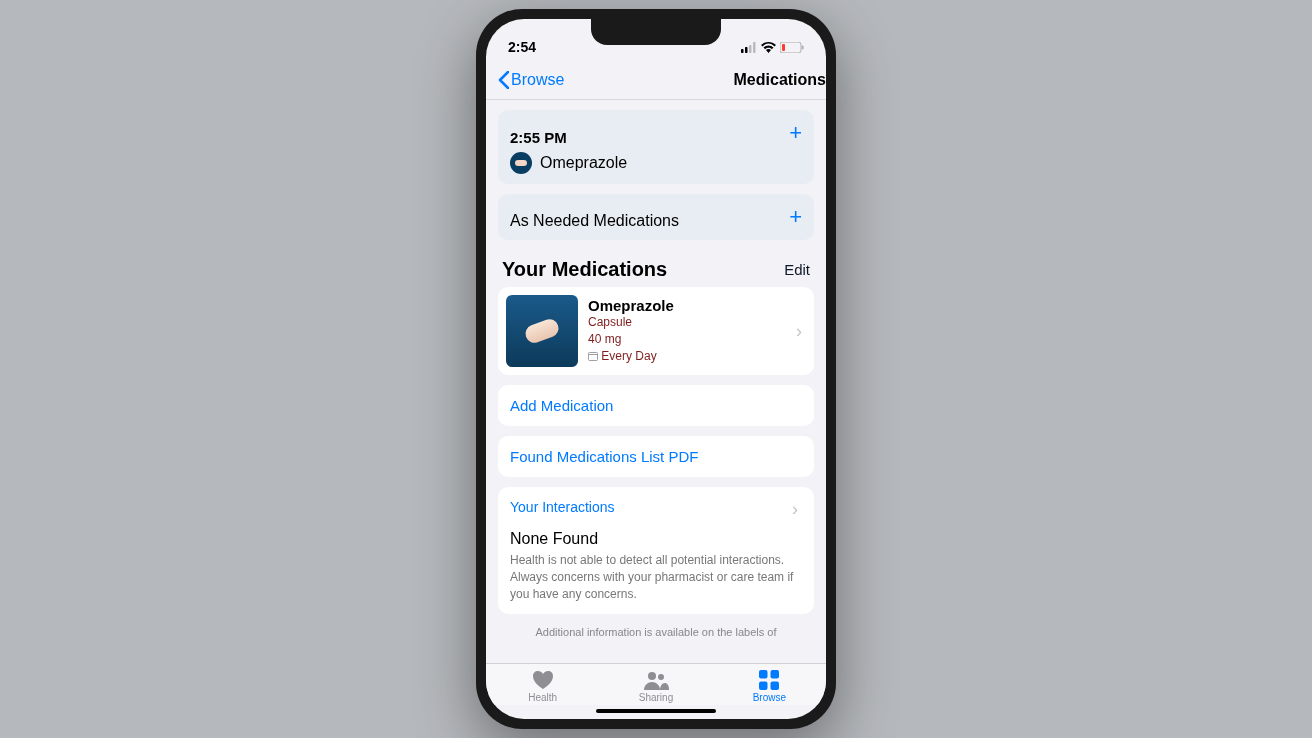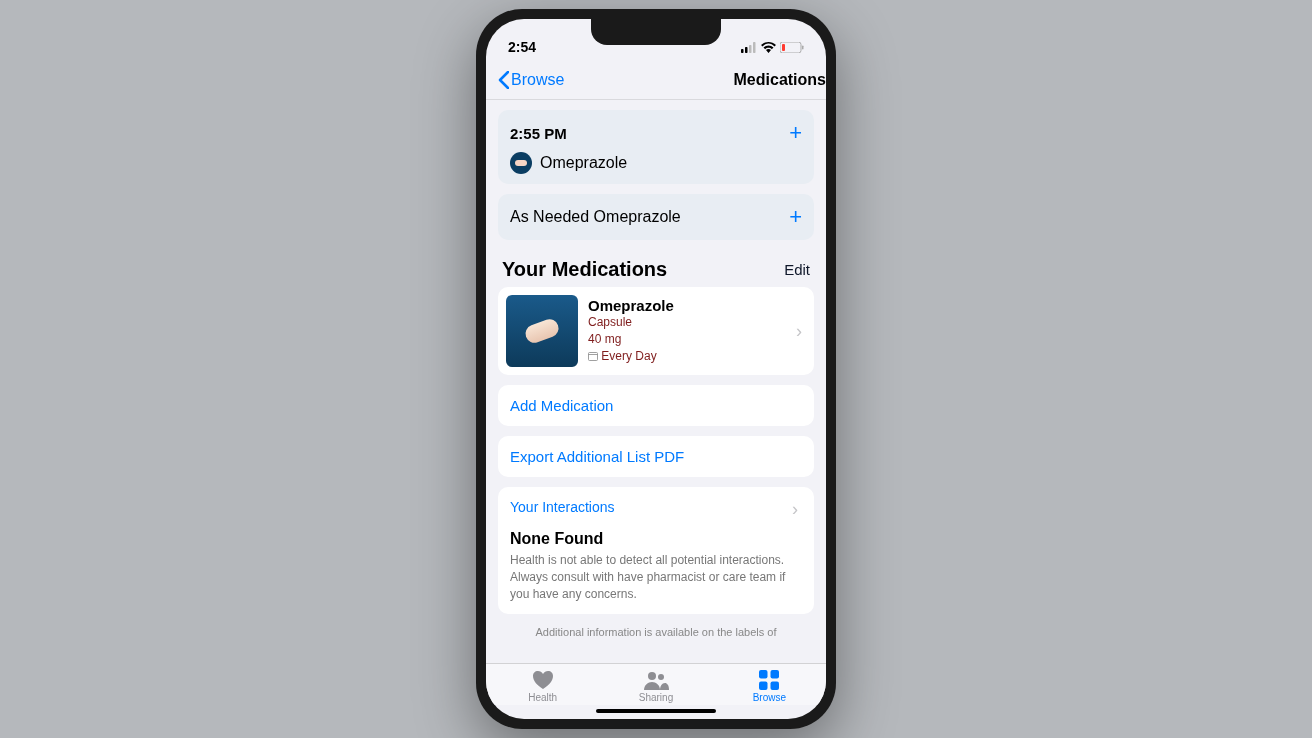--- a/index.html
+++ b/index.html
@@ -7,40 +7,40 @@
 .screen{width:100%;height:100%;background:#f2f2f7;border-radius:38px;overflow:hidden;position:relative;display:flex;flex-direction:column}
 .notch{position:absolute;top:0;left:50%;transform:translateX(-50%);width:130px;height:26px;background:#1a1a1a;border-radius:0 0 16px 16px;z-index:10}
 .statusbar{display:flex;justify-content:space-between;padding:10px 22px 0;height:36px;font-size:14px;font-weight:600;align-items:center}
 .status-r{display:flex;gap:4px;align-items:center}
 .status-r svg{height:11px}
 .navbar{display:flex;align-items:center;justify-content:space-between;padding:6px 12px 10px;border-bottom:.5px solid rgba(0,0,0,.1)}
 .back{display:flex;align-items:center;color:#007aff;font-size:16px}
 .navtitle{font-weight:600;font-size:16px;position:absolute;left:0;right:0;text-align:right;pointer-events:none}
 .content{flex:1;overflow-y:auto;padding:0 12px}
 .card{background:#e8edf3;border-radius:10px;margin-top:10px;padding:10px 12px}
-.row{display:flex;justify-content:space-between;align-items:center}
+.row{display:flex;justify-content:space-between;align-items:flex-end}
 .plus{color:#007aff;font-size:22px;font-weight:300}
 .time{font-weight:600;font-size:15px}
 .pillrow{display:flex;align-items:center;gap:8px;margin-top:6px}
 .pillicon{width:22px;height:22px;border-radius:50%;background:#0a3d62;display:flex;align-items:center;justify-content:center}
 .capsule{width:12px;height:6px;background:#f5d5c5;border-radius:3px}
 .section-h{display:flex;justify-content:space-between;align-items:center;margin:18px 4px 6px}
 .section-h h2{font-size:20px;font-weight:700;margin:0}
 .edit{color:#0f172a;font-size:15px}
 .medcard{background:#fff;border-radius:10px;display:flex;padding:8px;gap:10px;align-items:center}
 .medimg{width:72px;height:72px;background:linear-gradient(#1a5a8a,#0d3a5a);border-radius:6px;display:flex;align-items:center;justify-content:center}
 .bigcap{width:34px;height:18px;background:linear-gradient(#f8e5d5,#e8c5b0);border-radius:9px;transform:rotate(-20deg)}
 .medinfo{flex:1}
 .medname{font-weight:600;font-size:15px}
 .medsub{font-size:12px;color:#7f1d1d;line-height:1.4}
 .chev{color:#c5c5c8;font-size:18px;padding-right:4px}
 .linkcard{background:#fff;border-radius:10px;padding:12px;margin-top:10px;color:#007aff;font-size:15px}
 .di{background:#fff;border-radius:10px;padding:12px;margin-top:10px}
 .di-h{color:#007aff;font-size:14px;display:flex;justify-content:space-between}
-.nf{font-weight:700;font-size:16px;margin-top:10px}
+.nf{font-weight:400;font-size:16px;margin-top:10px}
 .desc{font-size:12px;color:#777;margin-top:4px;line-height:1.4}
 .addl{font-size:11px;color:#888;margin:12px 4px 0;text-align:center}
 .tabbar{display:flex;border-top:.5px solid rgba(0,0,0,.15);background:rgba(247,247,250,.95);padding:6px 0 2px}
 .tab{flex:1;text-align:center;font-size:10px;color:#8e8e93}
 .tab.active{color:#007aff}
 .tab svg{display:block;margin:0 auto 2px}
 .homebar{height:4px;width:120px;background:#000;border-radius:2px;margin:4px auto 6px}
 </style>
 </head>
 <body>
@@ -90,21 +90,21 @@
     <div class="pillrow">
       <div class="pillicon">
               <div class="capsule"></div>
             </div>
       <span>Omeprazole</span>
     </div>
   </div>
 
   <div class="card">
     <div class="row">
-      <span>As Needed Omeprazole</span>
+      <span>As Needed Medications</span>
       <span class="plus">+</span>
     </div>
   </div>
 
   <div class="section-h">
     <h2>Your Medications</h2>
     <span class="edit">Edit</span>
   </div>
 
   <div class="medcard">
@@ -120,29 +120,29 @@
                 <rect x="0.5" y="1.5" width="9" height="8" rx="1" fill="none" stroke="#888" stroke-width="0.8"></rect>
                 <line x1="0.5" y1="3.5" x2="9.5" y2="3.5" stroke="#888" stroke-width="0.8"></line>
               </svg>
         <span>Every Day</span>
       </div>
     </div>
     <span class="chev">›</span>
   </div>
 
   <div class="linkcard">Add Medication</div>
-  <div class="linkcard">Export Additional List PDF</div>
+  <div class="linkcard">Found Medications List PDF</div>
 
   <div class="di">
     <div class="di-h">
       <span>Your Interactions</span>
       <span class="chev">›</span>
     </div>
     <div class="nf">None Found</div>
-    <div class="desc">Health is not able to detect all potential interactions. Always consult with have pharmacist or care team if you have any concerns.</div>
+    <div class="desc">Health is not able to detect all potential interactions. Always concerns with your pharmacist or care team if you have any concerns.</div>
   </div>
 
   <div class="addl">Additional information is available on the labels of</div>
 </div>
 
 <div class="tabbar">
   <div class="tab">
     <svg width="22" height="20" viewBox="0 0 22 20">
             <path d="M11 19c-6-4-10-8-10-13 0-3 2-5 5-5 2 0 4 1 5 3 1-2 3-3 5-3 3 0 5 2 5 5 0 5-4 9-10 13z" fill="#8e8e93"></path>
           </svg>

